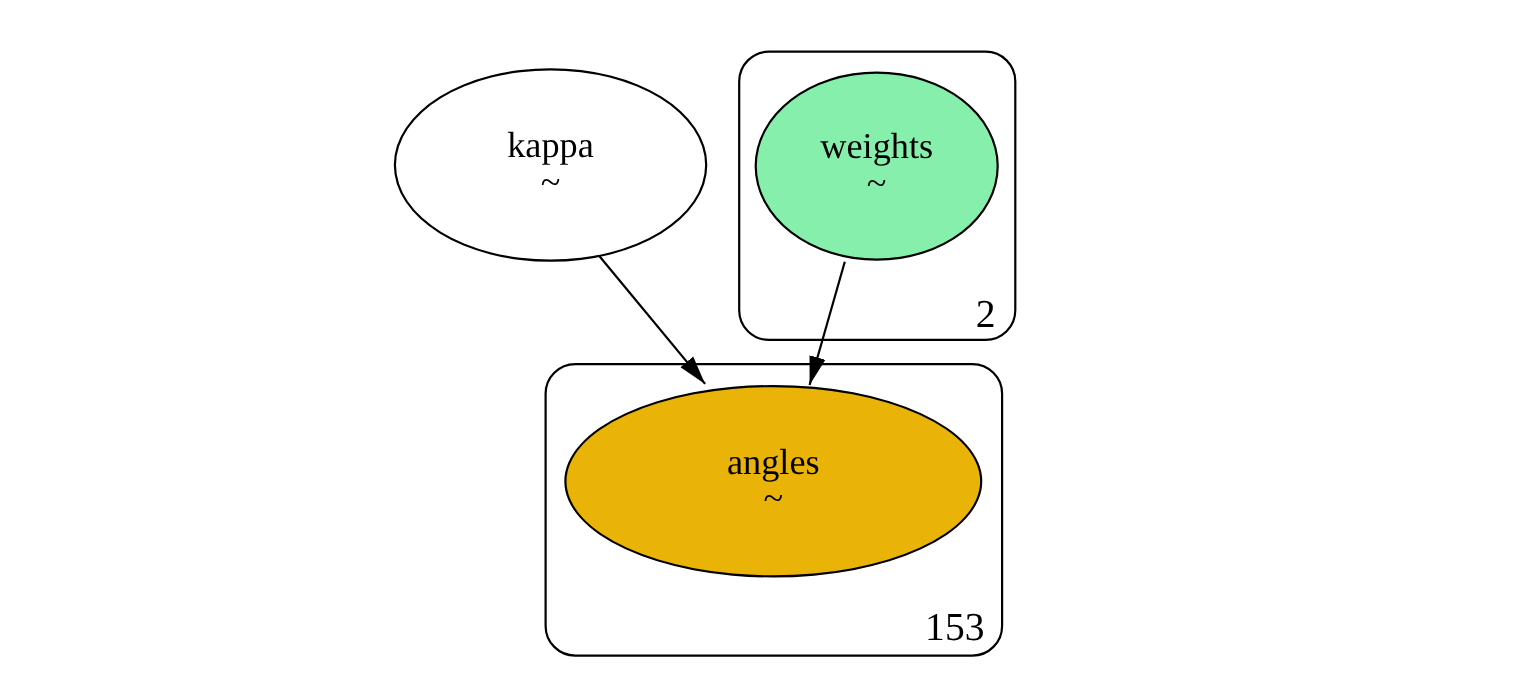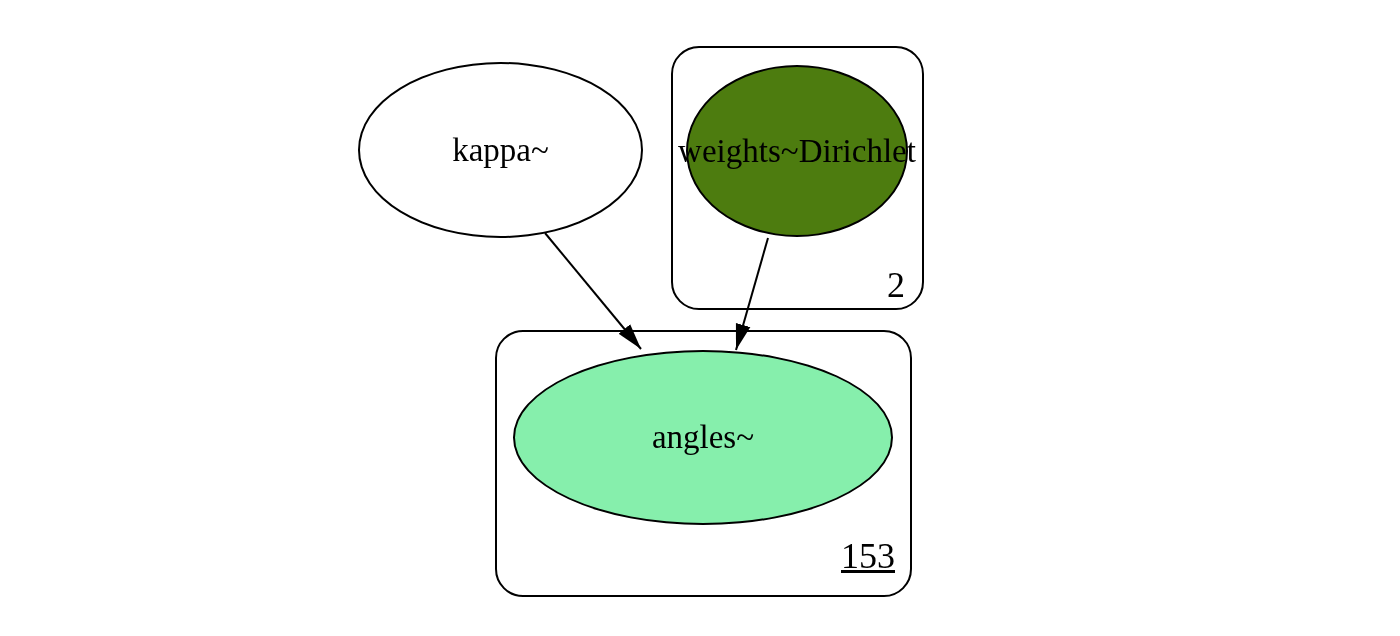--- a/index.html
+++ b/index.html
@@ -40,30 +40,29 @@
     font-size: 36px;
     line-height: 1;
     color: #000000;
   }
   .plate-weights .plate-label {
     right: 17px;
     bottom: 5px;
   }
   .plate-angles .plate-label {
     right: 15px;
-    bottom: 21px;
-    text-decoration: underline;
+    bottom: 7px;
   }
   .node {
     position: absolute;
     border: 2px solid #000000;
     border-radius: 50%;
     box-sizing: border-box;
     display: flex;
-    flex-direction: row;
+    flex-direction: column;
     align-items: center;
     justify-content: center;
     text-align: right;
     background: #ffffff;
   }
   .node-kappa {
     left: 358px;
     top: 62px;
     width: 285px;
     height: 176px;
@@ -111,27 +110,26 @@
 
   <div class="plate plate-angles">
     <span class="plate-label">153</span>
   </div>
 
   <div class="node node-kappa" style="background-color: rgb(255, 255, 255);">
     <span class="node-line">kappa</span>
     <span class="node-line">~</span>
   </div>
 
-  <div class="node node-weights" style="background-color: #4d7c0f;">
+  <div class="node node-weights" style="background-color: #86efac;">
     <span class="node-line">weights</span>
     <span class="node-line">~</span>
-    <span class="node-line">Dirichlet</span>
   </div>
 
-  <div class="node node-angles" style="background-color: #86efac;">
+  <div class="node node-angles" style="background-color: #eab308;">
     <span class="node-line">angles</span>
     <span class="node-line">~</span>
   </div>
 
   <svg class="edges-layer" width="1400" height="636" viewBox="0 0 1400 636" xmlns="http://www.w3.org/2000/svg">
     <defs>
       <marker id="arrowhead" markerUnits="userSpaceOnUse" markerWidth="30" markerHeight="22" refX="26" refY="10" orient="auto">
         <path d="M0,2.5 L26,10 L0,17.5 Z" fill="#000000"></path>
       </marker>
     </defs>

